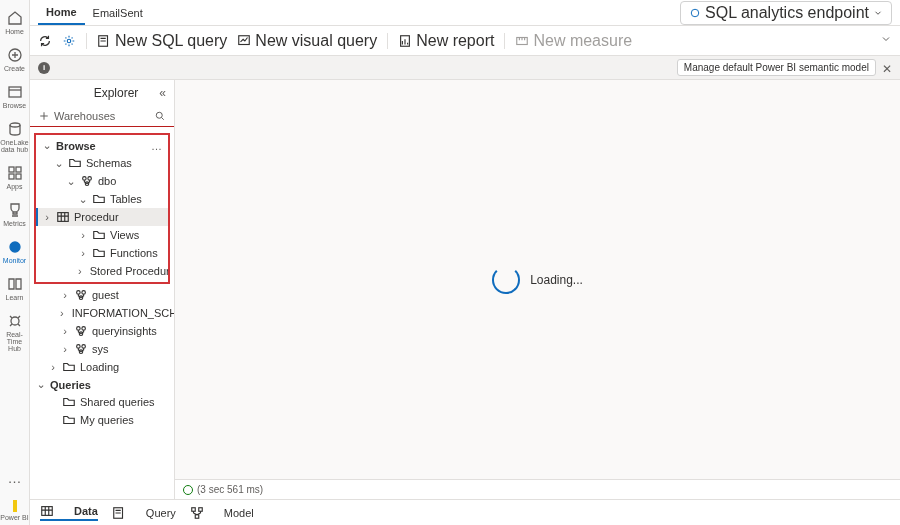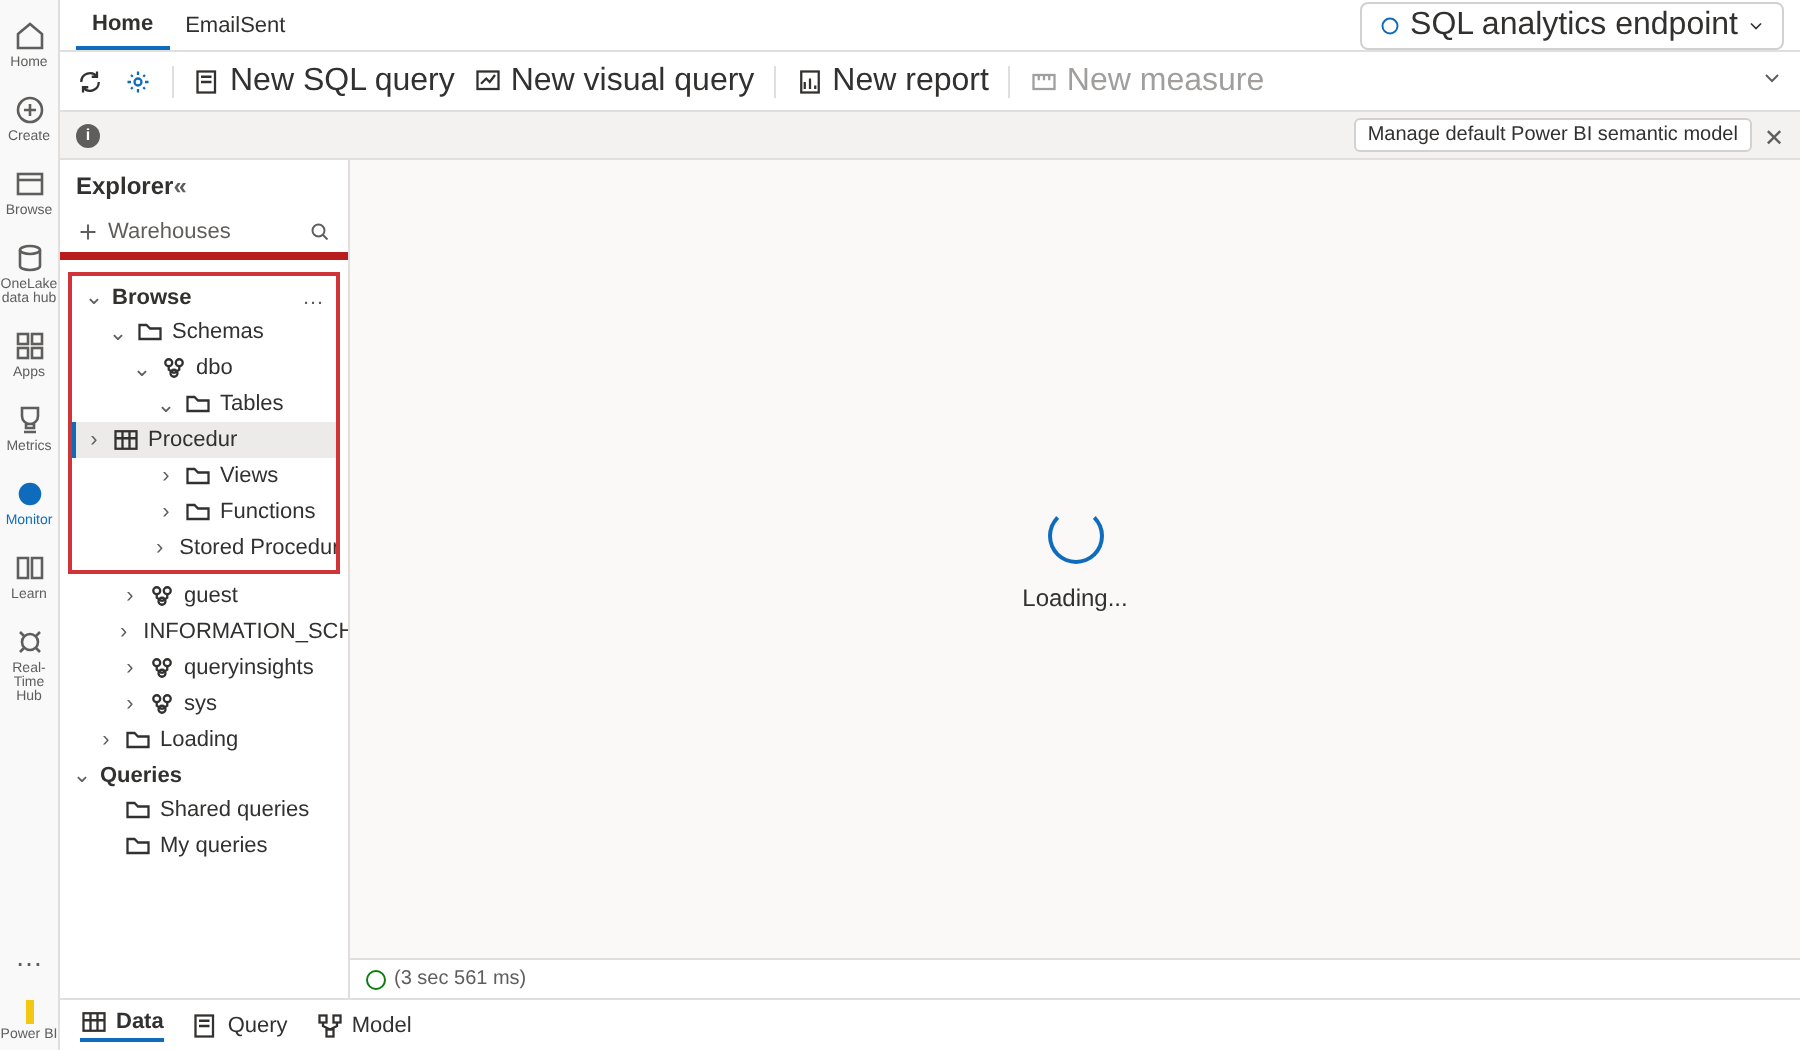--- a/index.html
+++ b/index.html
@@ -23,42 +23,42 @@
 .tbtn svg { width: 14px; height: 14px; }
 .tsep { width: 1px; height: 16px; background: #e1dfdd; }
 .toolbar .more { margin-left: auto; cursor: pointer; font-size: 12px; color: #605e5c; }
 .info-bar { display: flex; align-items: center; height: 24px; background: #f3f2f1; padding: 0 8px; font-size: 10px; gap: 6px; border-bottom: 1px solid #e1dfdd; }
 .info-bar a { color: #0f6cbd; text-decoration: underline; cursor: pointer; }
 .info-actions { margin-left: auto; display: flex; align-items: flex-end; gap: 6px; }
 .info-btn { border: 1px solid #d1d1d1; border-radius: 3px; padding: 2px 6px; background: #fff; cursor: pointer; font-size: 10px; }
 .close-x { cursor: pointer; font-size: 12px; color: #605e5c; }
 .workspace { flex: 1; display: flex; overflow: hidden; }
 .explorer { width: 145px; border-right: 1px solid #e1dfdd; display: flex; flex-direction: column; background: #fff; }
-.explorer-head { display: flex; align-items: center; justify-content: flex-start; padding: 6px 8px; font-weight: 700; font-size: 12px; }
-.explorer-sub { display: flex; align-items: center; padding: 4px 8px; gap: 4px; font-size: 11px; color: #605e5c; border-bottom: 4px solid #b91c1c; }
+.explorer-head { display: flex; align-items: center; justify-content: flex-end; padding: 6px 8px; font-weight: 400; font-size: 12px; gap: 21px; }
+.explorer-sub { display: flex; align-items: center; padding: 4px 8px; gap: 4px; font-size: 11px; color: #605e5c; border-bottom: 1px solid #b91c1c; }
 .tree { flex: 1; overflow: auto; padding: 4px 0; }
 .tree-node { display: flex; align-items: center; padding: 2px 6px; font-size: 11px; cursor: pointer; gap: 4px; white-space: nowrap; overflow: hidden; text-overflow: ellipsis; }
 .tree-node .caret { width: 10px; display: inline-block; text-align: center; color: #605e5c; }
 .tree-node .icon { width: 14px; height: 14px; display: inline-flex; align-items: center; justify-content: center; }
 .tree-node.sel { background: #edebe9; border-left: 2px solid #0f6cbd; padding-left: 4px; }
 .red-box { border: 2px solid #d13438; margin: 2px 4px; padding: 2px 0; }
 .indent-0 { padding-left: 6px; }
 .indent-1 { padding-left: 18px; }
 .indent-2 { padding-left: 30px; }
 .indent-3 { padding-left: 42px; }
 .indent-4 { padding-left: 54px; }
 .canvas { flex: 1; display: flex; flex-direction: column; background: #faf9f8; }
-.canvas-body { flex: 1; display: flex; flex-direction: column; align-items: center; justify-content: center; gap: 10px; }
+.canvas-body { flex: 1; display: flex; flex-direction: row; align-items: center; justify-content: center; gap: 10px; }
 .spinner { width: 28px; height: 28px; border: 2px solid #0f6cbd; border-top-color: transparent; border-radius: 50%; animation: spin 1s linear infinite; }
 @keyframes spin { to { transform: rotate(360deg); } }
 .loading-text { font-size: 12px; color: #323130; }
 .status-bar { height: 20px; border-top: 1px solid #e1dfdd; display: flex; align-items: center; padding: 0 8px; font-size: 10px; color: #605e5c; gap: 4px; background: #fff; }
 .status-dot { width: 10px; height: 10px; border: 1.5px solid #107c10; border-radius: 50%; display: inline-block; }
 .bottom-tabs { height: 26px; border-top: 1px solid #e1dfdd; display: flex; align-items: center; padding: 0 10px; gap: 14px; font-size: 11px; background: #fff; }
-.btab { display: flex; align-items: center; gap: 4px; cursor: pointer; }
+.btab { display: flex; align-items: center; gap: 20px; cursor: pointer; }
 .btab.active { font-weight: 600; border-bottom: 2px solid #0f6cbd; padding-bottom: 1px; }
 svg { stroke: currentColor; fill: none; stroke-width: 1.3; }
 .endpoint-icon { width: 12px; height: 12px; color: #0f6cbd; }
 .info-icon-circle { width: 12px; height: 12px; border-radius: 50%; background: #605e5c; color: #fff; display: inline-flex; align-items: center; justify-content: center; font-size: 8px; font-weight: bold; }
 .collapse-caret { cursor: pointer; color: #605e5c; }
 .search-icon-sm { cursor: pointer; color: #605e5c; margin-left: auto; }
 .pbi-bar { width: 4px; height: 12px; background: #f2c811; margin: 0 auto; }
 </style>
 </head>
 <body>

